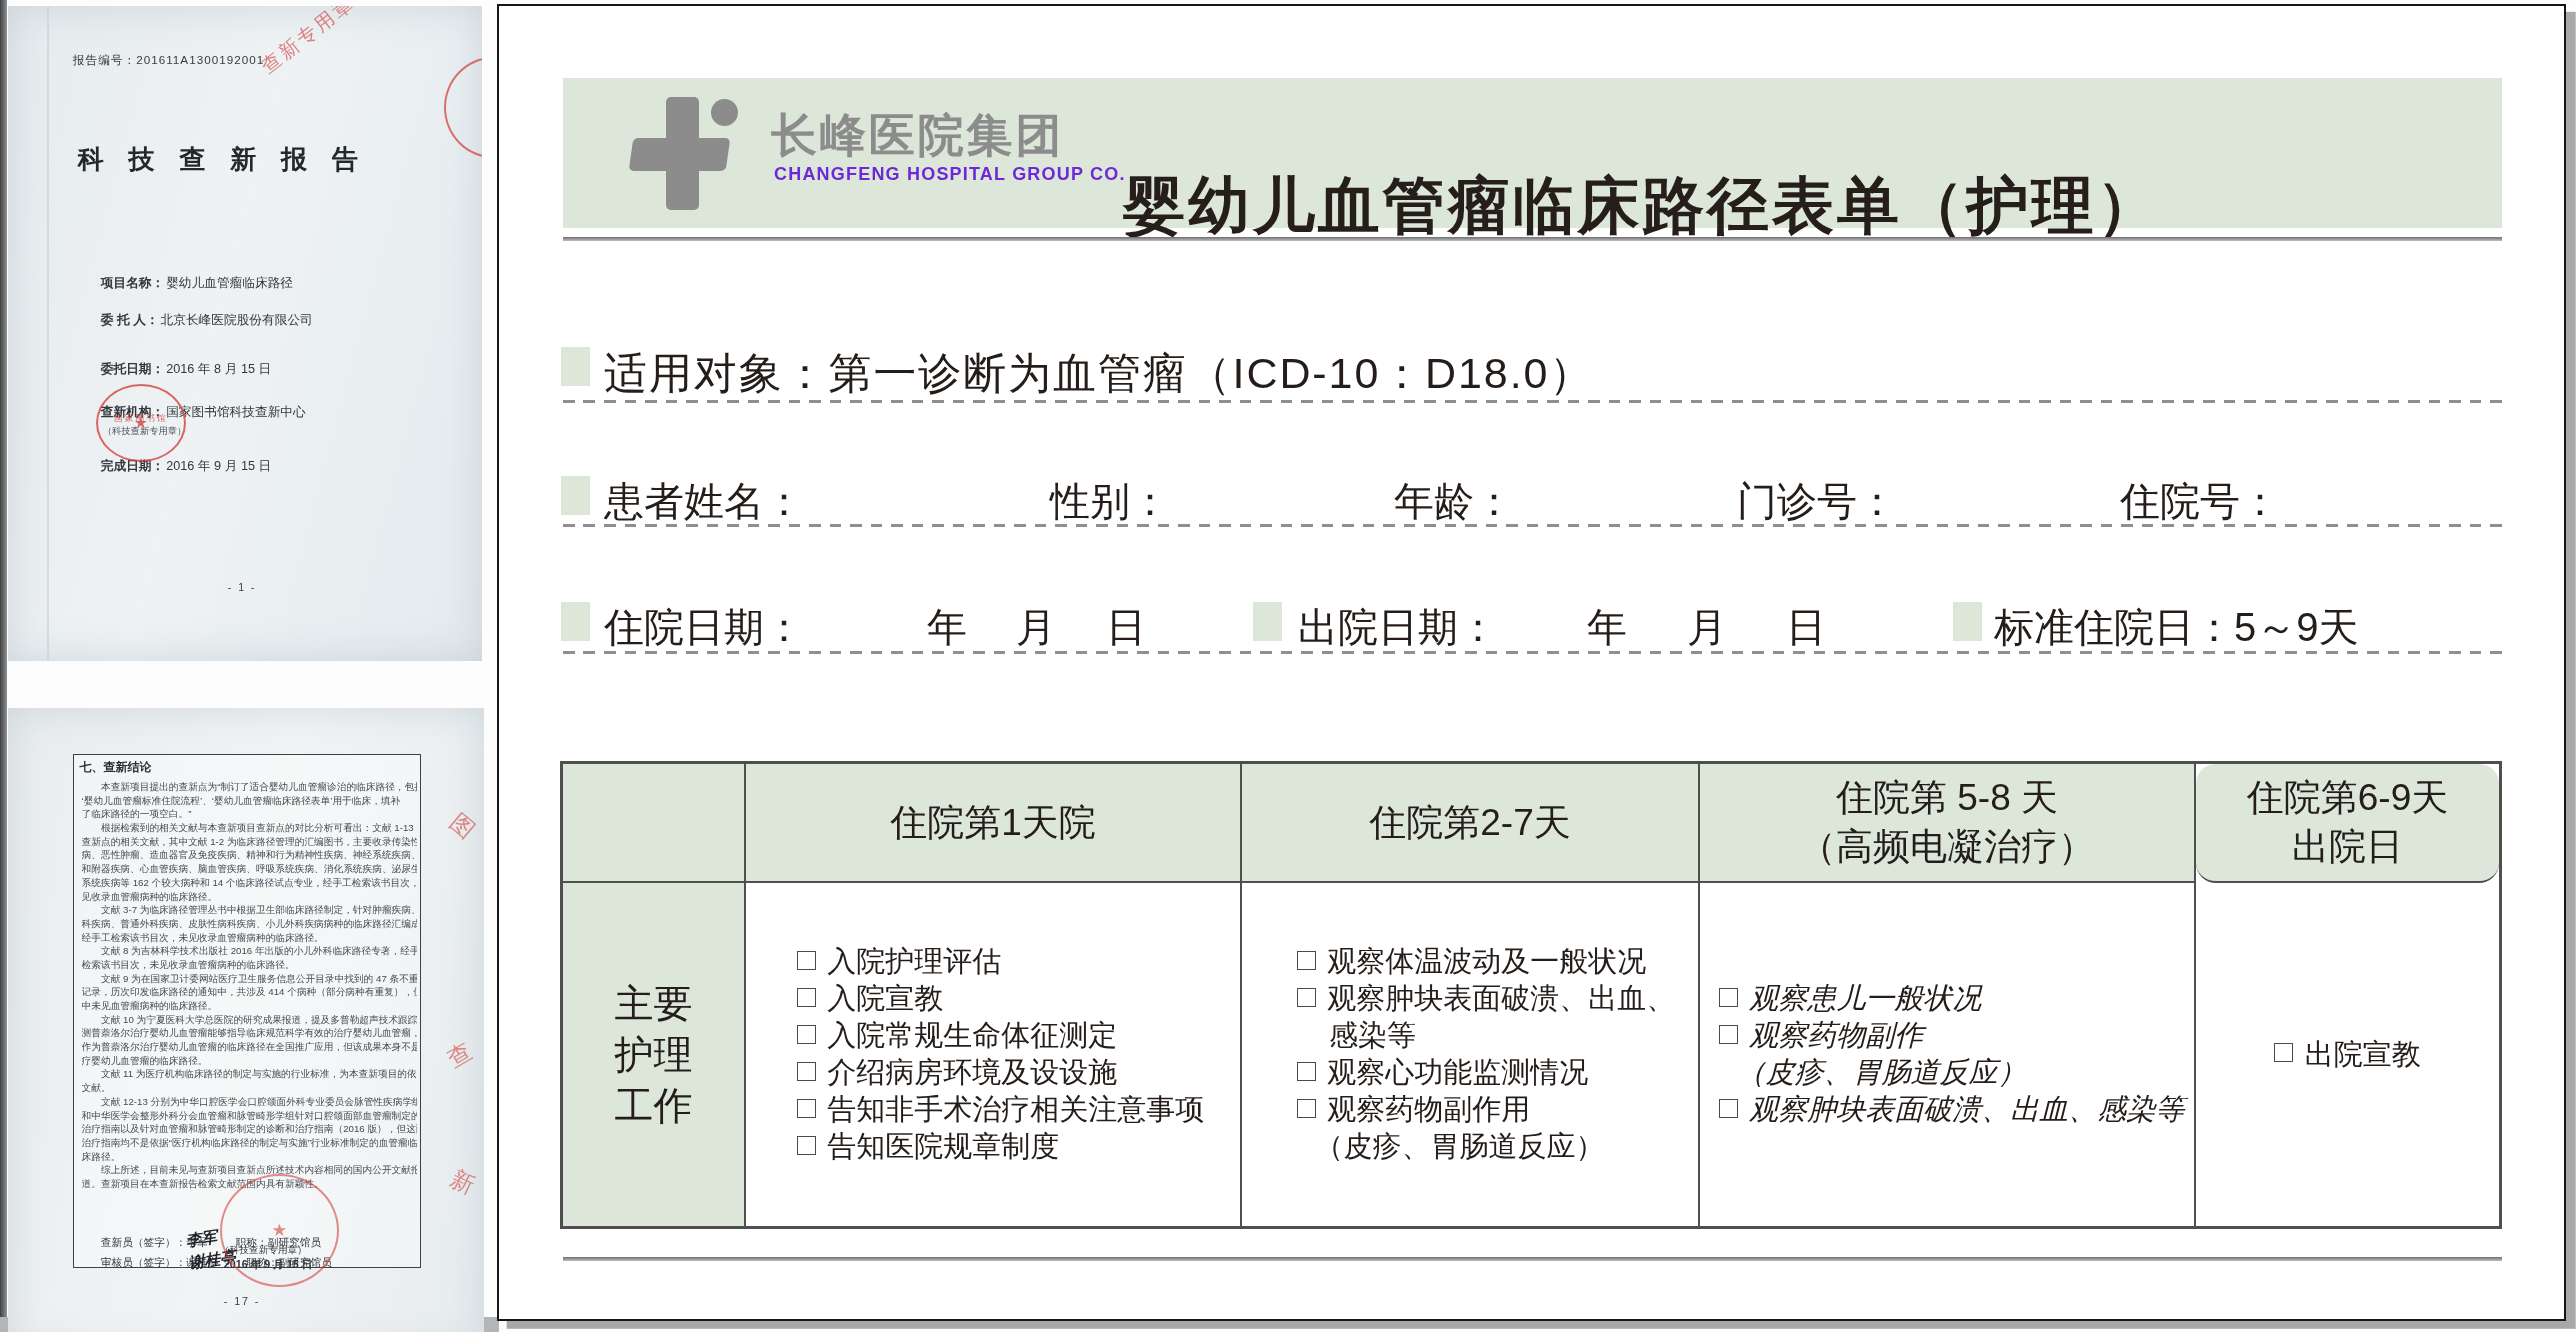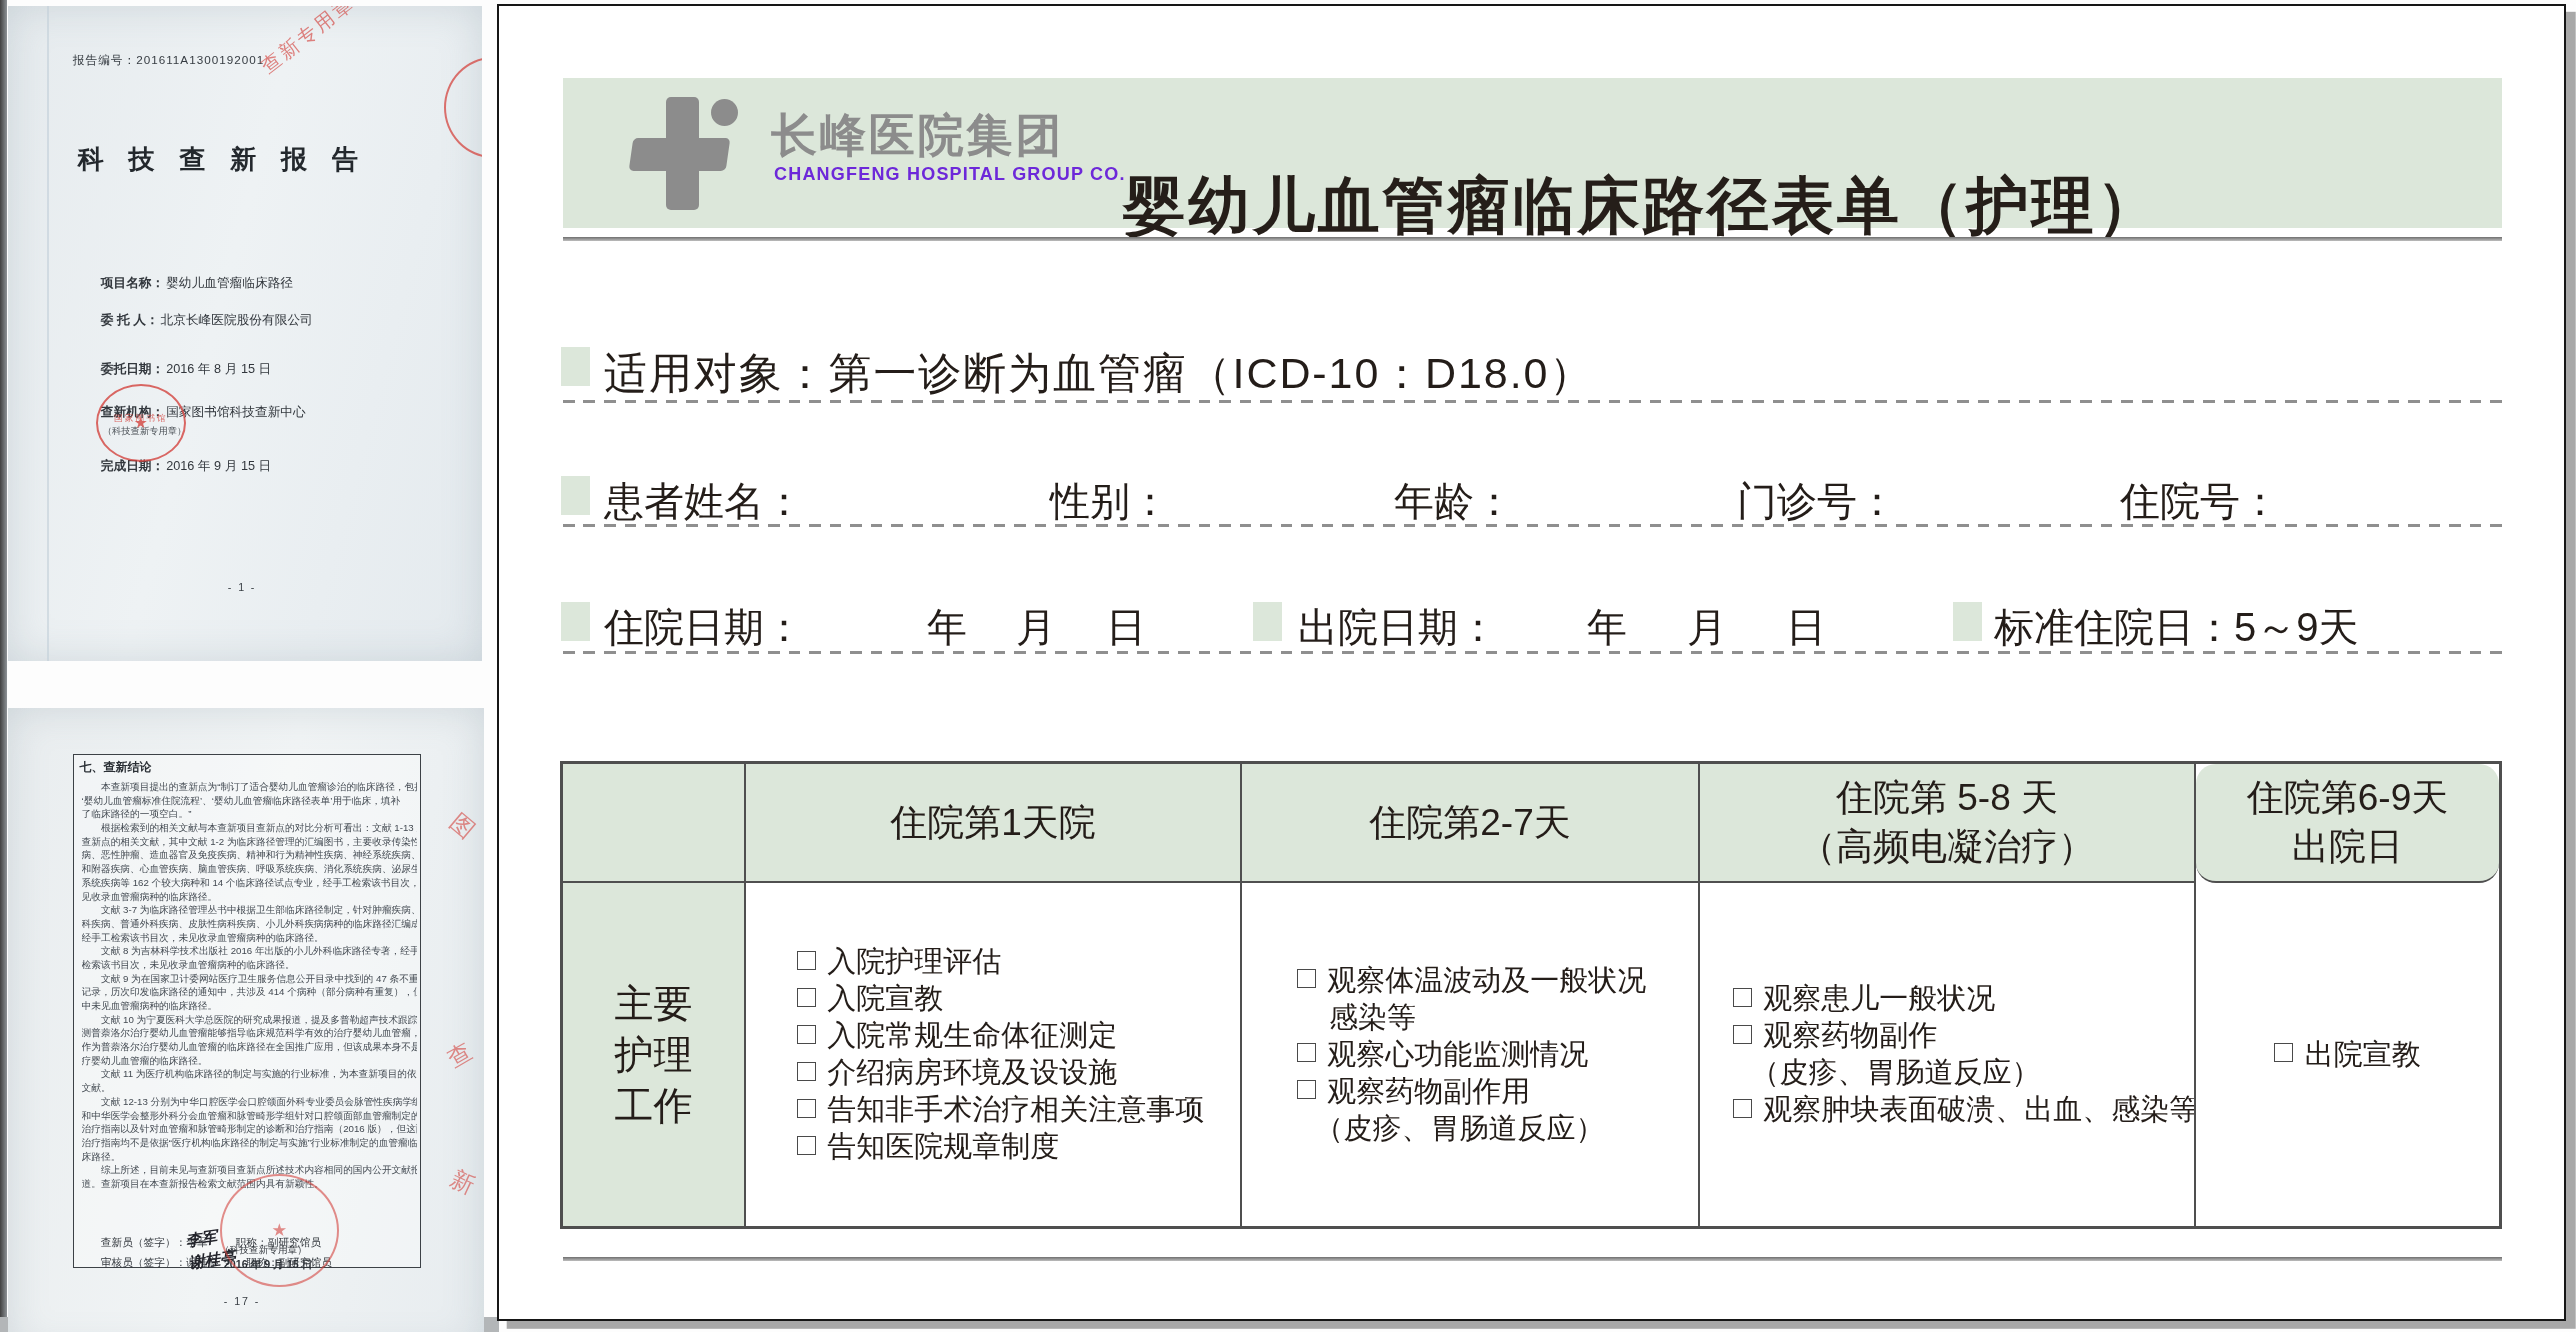--- a/index.html
+++ b/index.html
@@ -71,21 +71,21 @@
   .tbody{flex:1;min-height:0;}
   .cell{box-sizing:border-box;border-right:2.9px solid #4f4f4f;overflow:hidden;}
   .cell:last-child{border-right:none;}
   .hcell{background:#dce7da;border-bottom:2.9px solid #4f4f4f;display:flex;flex-direction:column;
          align-items:center;justify-content:center;font-size:37px;line-height:49px;color:#241d19;text-align:center;}
   .bcell{background:#ffffff;display:flex;flex-direction:column;justify-content:center;}
   .c0{width:183px;}.c1{width:496px;}.c2{width:458px;}.c3{width:496px;}.c4{flex:1;border-radius:20px;}
   .label-cell{background:#dce7da;align-items:center;font-size:39px;line-height:51px;font-weight:normal;}
   .items{padding-left:51px;}
   .c2 .items{padding-left:55px;}
-  .c3 .items{padding-left:33px;}
+  .c3 .items{padding-left:19px;font-style:italic;}
   .c4.bcell{align-items:center;}
   .c4 .items{padding-left:0;}
   .item{line-height:37px;font-size:29px;white-space:nowrap;color:#241d19;}
   .cb{display:inline-block;width:16.6px;height:16.6px;border:1.9px solid #4a4a4a;margin-right:11.7px;vertical-align:1.9px;background:#fff;}
   .item.nobox{padding-left:32px;}
   .item.hang{padding-left:17.5px;}
 </style>
 </head>
 <body>
 
@@ -252,20 +252,21 @@
               <div class="item"><span class="cb"></span><span>入院常规生命体征测定</span></div>
               <div class="item"><span class="cb"></span><span>介绍病房环境及设设施</span></div>
               <div class="item"><span class="cb"></span><span>告知非手术治疗相关注意事项</span></div>
               <div class="item"><span class="cb"></span><span>告知医院规章制度</span></div>
             </div>
         </div>
         <div class="cell bcell c2">
           <div class="items">
 
           <div class="item"><span class="cb"></span><span>观察体温波动及一般状况</span></div>
+              <div class="item"><span class="cb"></span><span>观察肿块表面破溃、出血、</span></div>
               <div class="item nobox"><span>感染等</span></div>
               <div class="item"><span class="cb"></span><span>观察心功能监测情况</span></div>
               <div class="item"><span class="cb"></span><span>观察药物副作用</span></div>
               <div class="item nobox hang"><span>（皮疹、胃肠道反应）</span></div>
             </div>
         </div>
         <div class="cell bcell c3">
           <div class="items">
 
           <div class="item"><span class="cb"></span><span>观察患儿一般状况</span></div>

